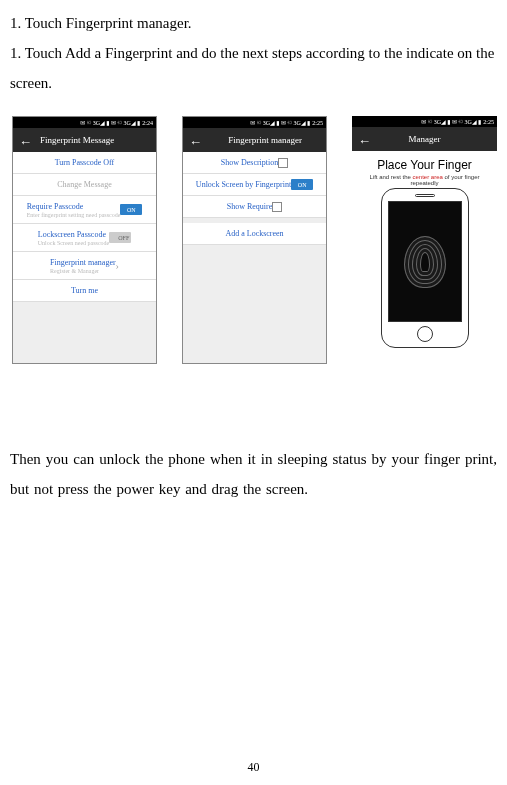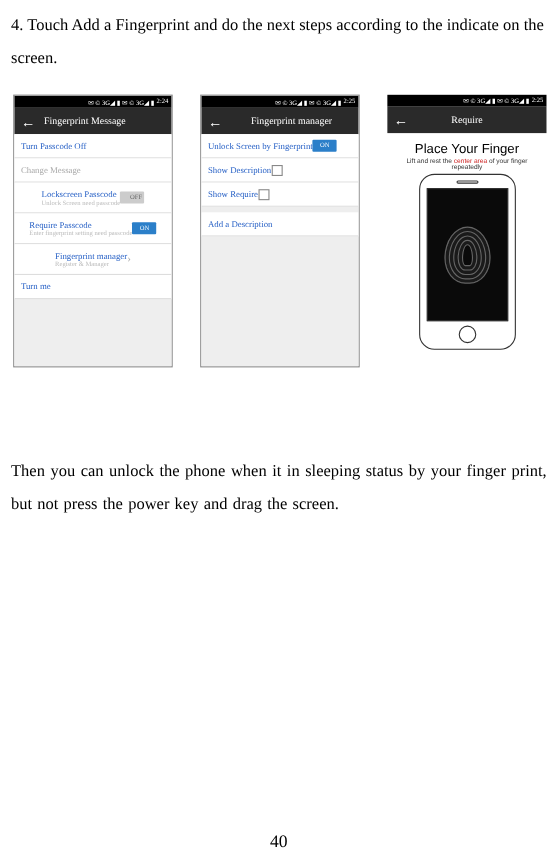--- a/index.html
+++ b/index.html
@@ -66,21 +66,21 @@
       background: #eee;
       padding: 0;
     }
     .list-item {
       background: #fff;
       border-bottom: 1px solid #ddd;
       padding: 5px 6px;
       font-size: 8px;
       display: flex;
       align-items: center;
-      justify-content: flex-start;
+      justify-content: center;
       min-height: 22px;
     }
     .list-item.tall { flex-direction: column; align-items: flex-start; justify-content: center; min-height: 28px; }
     .list-item .title { color: #2962c6; }
     .list-item .title.gray { color: #aaa; }
     .list-item .sub { color: #bbb; font-size: 6px; margin-top: 1px; }
     .toggle-on {
       width: 22px; height: 11px; background: #2b7fc9; border-radius: 1px;
       color: #fff; font-size: 6px; display:flex; align-items:center; justify-content:center;
     }
@@ -136,28 +136,29 @@
       font-size: 15px;
       line-height: 2;
       text-align: justify;
       word-spacing: 1px;
     }
     .page-num {
       position: absolute;
       bottom: 10px;
       left: 0; right: 0;
       text-align: center;
-      font-size: 16px;
+      font-size: 12px;
     }
   </style>
 </head>
 <body>
 
 <div class="instructions">
-  <p>4. Touch Add a Fingerprint and do the next steps according to the indicate on the screen.</p>
+  <p>1. Touch Fingerprint manager.</p>
+  <p>1. Touch Add a Fingerprint and do the next steps according to the indicate on the screen.</p>
 </div>
 
 <div class="screenshots">
 
   <div class="phone">
     <div class="status-bar">
       <span>✉ © 3G◢ ▮ ✉ © 3G◢ ▮</span>
       <span>2:24</span>
     </div>
     <div class="app-bar">
@@ -166,34 +167,34 @@
     </div>
     <div class="list">
       <div class="list-item">
         <span class="title">Turn Passcode Off</span>
       </div>
       <div class="list-item">
         <span class="title gray">Change Message</span>
       </div>
       <div class="list-item tall" style="flex-direction:row;align-items:center;">
         <div style="display:flex;flex-direction:column;">
+          <span class="title">Require Passcode</span>
+          <span class="sub">Enter fingerprint setting need passcode</span>
+        </div>
+        <div class="toggle-on">
+            <span>ON</span>
+          </div>
+      </div>
+      <div class="list-item tall" style="flex-direction:row;align-items:center;">
+        <div style="display:flex;flex-direction:column;">
           <span class="title">Lockscreen Passcode</span>
           <span class="sub">Unlock Screen need passcode</span>
         </div>
         <div class="toggle-off">
             <span>OFF</span>
-          </div>
-      </div>
-      <div class="list-item tall" style="flex-direction:row;align-items:center;">
-        <div style="display:flex;flex-direction:column;">
-          <span class="title">Require Passcode</span>
-          <span class="sub">Enter fingerprint setting need passcode</span>
-        </div>
-        <div class="toggle-on">
-            <span>ON</span>
           </div>
       </div>
       <div class="list-item tall" style="flex-direction:row;align-items:center;">
         <div style="display:flex;flex-direction:column;">
           <span class="title">Fingerprint manager</span>
           <span class="sub">Register &amp; Manager</span>
         </div>
         <span class="chevron">›</span>
       </div>
       <div class="list-item">
@@ -206,48 +207,48 @@
     <div class="status-bar">
       <span>✉ © 3G◢ ▮ ✉ © 3G◢ ▮</span>
       <span>2:25</span>
     </div>
     <div class="app-bar">
       <span class="back-arrow">←</span>
       <span style="margin:0 auto;">Fingerprint manager</span>
     </div>
     <div class="list">
       <div class="list-item">
+        <span class="title">Show Description</span>
+        <div class="checkbox"></div>
+      </div>
+      <div class="list-item">
         <span class="title">Unlock Screen by Fingerprint</span>
         <div class="toggle-on">
             <span>ON</span>
           </div>
       </div>
       <div class="list-item">
-        <span class="title">Show Description</span>
-        <div class="checkbox"></div>
-      </div>
-      <div class="list-item">
         <span class="title">Show Require</span>
         <div class="checkbox"></div>
       </div>
       <div style="height:5px;background:#eee;"></div>
       <div class="list-item">
-        <span class="title">Add a Description</span>
+        <span class="title">Add a Lockscreen</span>
       </div>
     </div>
   </div>
 
   <div class="phone no-border">
     <div class="status-bar">
       <span>✉ © 3G◢ ▮ ✉ © 3G◢ ▮</span>
       <span>2:25</span>
     </div>
     <div class="app-bar center">
       <span class="back-arrow">←</span>
-      <span>Require</span>
+      <span>Manager</span>
     </div>
     <div class="phone3-body">
       <h4>Place Your Finger</h4>
       <div class="hint">
         <span>Lift and rest the </span><span class="red">center area</span><span> of your finger repeatedly</span>
       </div>
       <div class="device-outline">
         <div class="speaker"></div>
         <div class="screen">
           <div class="fp-icon"></div>

